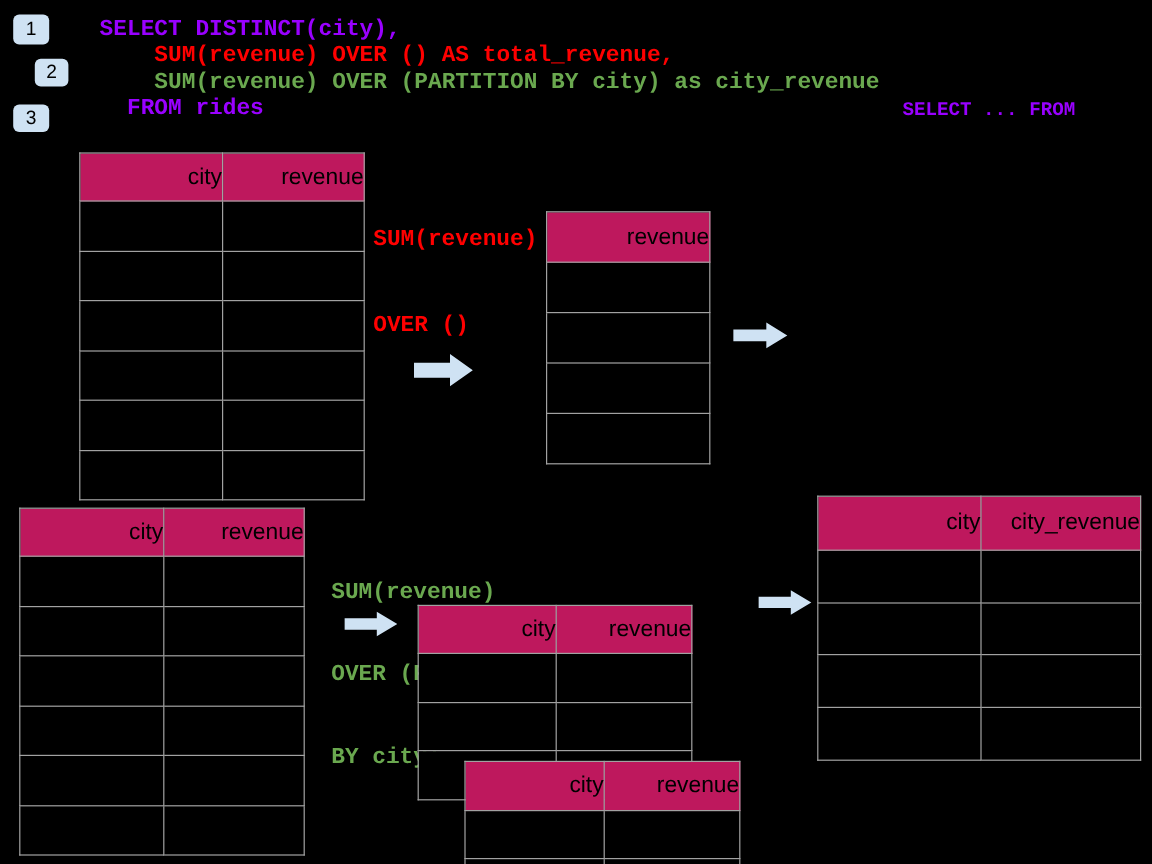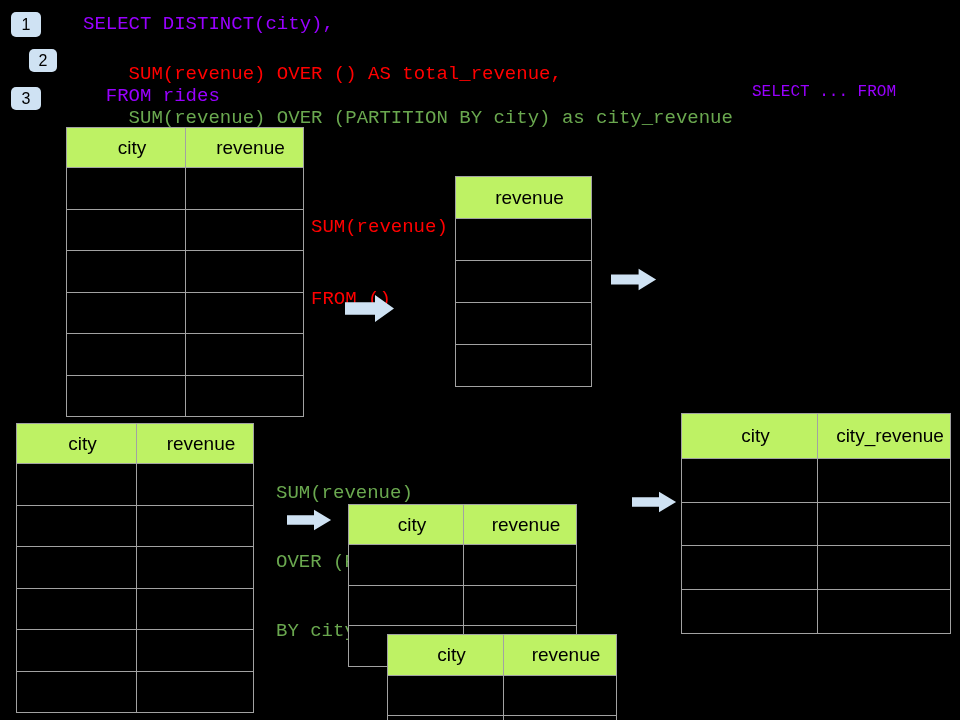--- a/index.html
+++ b/index.html
@@ -14,51 +14,51 @@
     display:flex; align-items:center; justify-content:center;
     font-size:16px; font-family:"Liberation Sans", sans-serif;
   }
   .badge1 { left:11px; top:12px; width:30px; height:25px; }
   .badge2 { left:29px; top:49px; width:28px; height:23px; }
   .badge3 { left:11px; top:87px; width:30px; height:23px; }
 
   
   .mono {
     font-family:"Liberation Mono","DejaVu Sans Mono",monospace;
-    font-weight:normal;
+    font-weight:bold;
   }
   .code {
     position:absolute; left:83px; top:13px;
     font-size:19px; line-height:22px;
   }
   .code-line { white-space:pre; }
   [data-color="purple"] { color:#9900ff; }
-  [data-color="red"]    { color:#ff0000;margin-top:28px; }
+  [data-color="red"]    { color:#ff0000; }
   [data-color="green"]  { color:#6aa84f; }
 
   .side-note {
     position:absolute; left:752px; top:40px;
     font-size:16px; line-height:21px; white-space:pre;text-align:center;
   }
   .ann-total {
     position:absolute; left:311px; top:139px;
     font-size:19px; line-height:24px; white-space:pre;
   }
   .ann-partition {
     position:absolute; left:276px; top:436px;
     font-size:19px; line-height:23px; white-space:pre;
   }
 
   
   .tbl {
     position:absolute; border-collapse:collapse; table-layout:fixed;
   }
   .tbl th {
-    background:#bef264; color:#000; font-weight:normal; font-size:19px;
-    text-align:center; padding:0 0 0 12px; vertical-align:middle;
+    background:#be185d; color:#000; font-weight:normal; font-size:19px;
+    text-align:right; padding:0 0 0 12px; vertical-align:middle;
   }
   .tbl td { background:#000000; padding:0; }
   .tbl th, .tbl td { border:1.5px solid #a2a2a2; }
 
   .t1 { left:66px;  top:127px; width:238px; }
   .t1 thead tr { height:40px; }  .t1 tbody tr { height:41.5px; }
 
   .t2 { left:16px;  top:423px; width:238px; }
   .t2 thead tr { height:40px; }  .t2 tbody tr { height:41.5px; }
 
@@ -87,31 +87,31 @@
 
 <div class="canvas">
 
   <div class="badge badge1">1</div>
   <div class="badge badge2">2</div>
   <div class="badge badge3">3</div>
 
   <div class="code mono">
     <div class="code-line" data-color="purple">SELECT DISTINCT(city),</div>
     <div class="code-line" data-color="red">    SUM(revenue) OVER () AS total_revenue,</div>
+    <div class="code-line" data-color="green">    SUM(revenue) OVER (PARTITION BY city) as city_revenue</div>
     <div class="code-line" data-color="purple">  FROM rides</div>
-    <div class="code-line" data-color="green">    SUM(revenue) OVER (PARTITION BY city) as city_revenue</div>
   </div>
 
   <div class="side-note mono" data-color="purple">
     <div class="code-line">SELECT ... FROM</div>
   </div>
 
   <div class="ann-total mono" data-color="red">
     <div class="code-line">SUM(revenue)</div>
-    <div class="code-line">FROM ()</div>
+    <div class="code-line">OVER ()</div>
   </div>
 
   <div class="ann-partition mono" data-color="green">
     <div class="code-line">SUM(revenue)</div>
     <div class="code-line">OVER (PARTITION</div>
     <div class="code-line">BY city)</div>
   </div>
 
   <table class="tbl t1">
     <colgroup>

